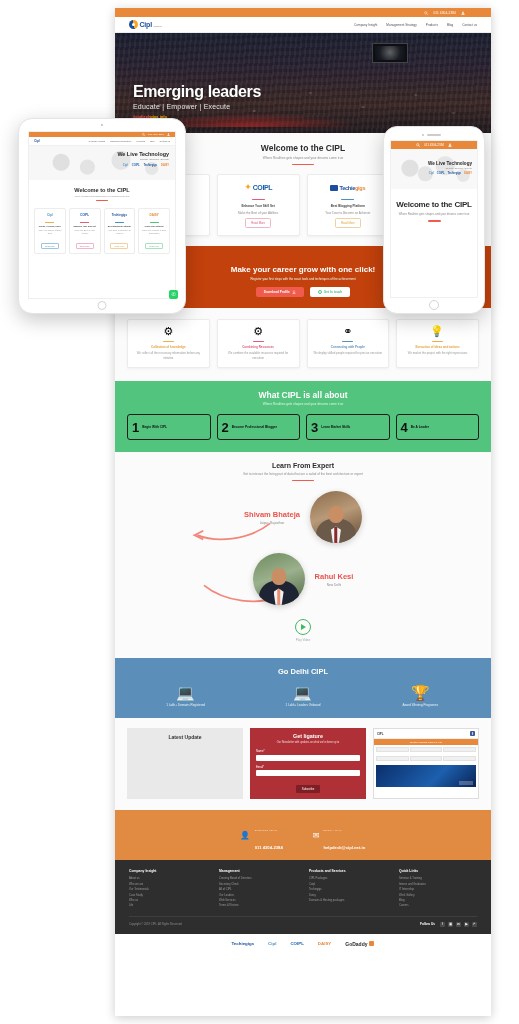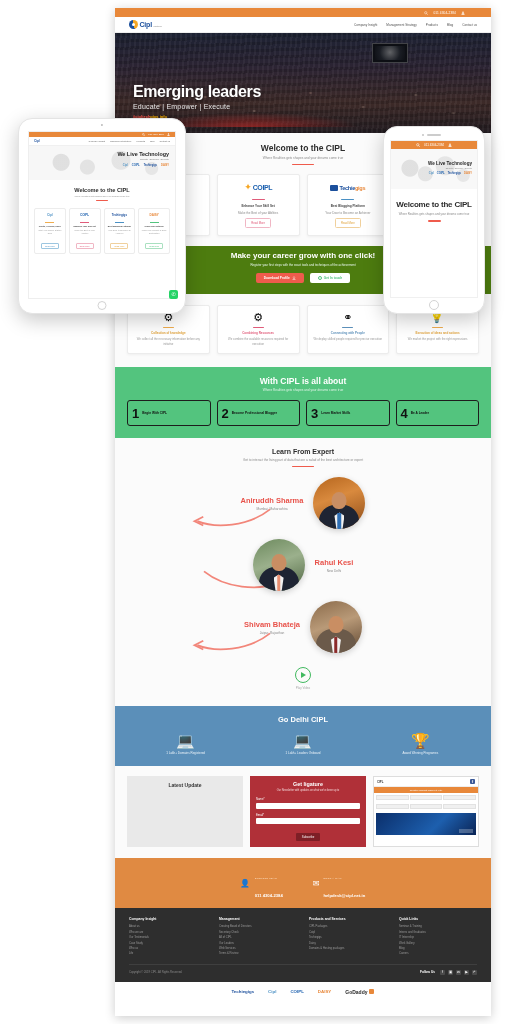--- a/index.html
+++ b/index.html
@@ -80,21 +80,21 @@
   .lg-star { color:#f6a623; font-size:9px; line-height:1; }
   .lg-tg { font-size:5.6px; font-weight:bold; color:#1b4f9c; letter-spacing:-.3px; }
   .lg-tg b { color:#e8883a; }
   .lg-daisy { font-size:6.4px; font-weight:bold; color:#e8883a; letter-spacing:-.3px; }
   .lg-box { width:8px; height:6px; background:#1b4f9c; border-radius:1px; }
   .lg-tri { width:0;height:0;border-left:3px solid transparent;border-right:3px solid transparent;
     border-bottom:6px solid #e8883a; }
   .lg-cloud { width:9px;height:5px;background:#4a90c4;border-radius:4px 4px 2px 2px; }
 
   
-  .cta { background:#4d7c0f; padding:5px 12px 11px; text-align:center; }
+  .cta { background:#c2410c; padding:19px 12px 11px; text-align:center; }
   .cta-h { font-size:8px; font-weight:bold; color:#fff; }
   .cta-p { font-size:3px; color:#e9f9ef; margin-top:3px; }
   .cta-btns { display:flex; gap:6px; justify-content:center; margin-top:6px; }
   .btn-red { background:#ef5b4c; color:#fff; font-size:3.2px; font-weight:bold;
     padding:3px 8px; border-radius:2px; display:flex; align-items:center; gap:2px; }
   .btn-wht { background:#fff; color:#53c47e; font-size:3.2px; font-weight:bold;
     padding:3px 8px; border-radius:2px; display:flex; align-items:center; gap:2px; }
   .dot-o { width:4px;height:4px;border:.7px solid currentColor;border-radius:50%; }
 
   
@@ -419,21 +419,21 @@
       </div>
       <div class="fcard">
         <div class="ficon">💡</div>
         <div class="f-rule" style="background:#f0ad4e"></div>
         <div class="f-h" style="color:#e0a23a">Execution of ideas and actions</div>
         <div class="f-p">We market the project with the right expressions</div>
       </div>
     </div>
 
     <div class="about">
-      <div class="sec-title">With CIPL is all about</div>
+      <div class="sec-title">What CIPL is all about</div>
       <div class="sec-sub">Where Realities gets shapes and your dreams come true</div>
       <div class="steps">
         <div class="step">
           <span class="step-n">1</span>
           <span class="step-t">Begin With CIPL</span>
         </div>
         <div class="step">
           <span class="step-n">2</span>
           <span class="step-t">Become Professional Blogger</span>
         </div>
@@ -446,67 +446,51 @@
           <span class="step-t">Be A Leader</span>
         </div>
       </div>
     </div>
 
     <div class="experts">
       <div class="sec-title" style="font-size:7px">Learn From Expert</div>
       <div class="sec-sub">Get to interact the living part of data that are a salad of the best architecture or expert</div>
       <div class="rule"></div>
 
+
       <div class="exp-row">
         <div class="exp-txt">
-          <div class="exp-name">Aniruddh Sharma</div>
-          <div class="exp-loc">Mumbai, Maharashtra</div>
+          <div class="exp-name">Shivam Bhateja</div>
+          <div class="exp-loc">Jaipur, Rajasthan</div>
         </div>
         <svg class="arrow" viewBox="0 0 300 30">
           <path d="M195 6 C 165 30, 120 32, 96 22" stroke="#f2867a" stroke-width="2.4" fill="none"></path>
           <path d="M104 16 L92 22 L104 28" stroke="#f2867a" stroke-width="2.4" fill="none"></path>
           </svg>
-        <div class="avatar av1">
-          <span class="av-body"></span>
+        <div class="avatar av3">
+          <span class="av-body" style="background:#6b5a4a"></span>
             <span class="av-shirt"></span>
-            <span class="av-tie"></span>
+          <span class="av-tie" style="background:#8b2a2a"></span>
             <span class="av-head"></span>
         </div>
       </div>
 
       <div class="exp-row rev">
         <div class="exp-txt">
           <div class="exp-name">Rahul Kesi</div>
           <div class="exp-loc">New Delhi</div>
         </div>
         <svg class="arrow" viewBox="0 0 300 30">
           <path d="M105 6 C 135 30, 180 32, 204 22" stroke="#f2867a" stroke-width="2.4" fill="none"></path>
           <path d="M196 16 L208 22 L196 28" stroke="#f2867a" stroke-width="2.4" fill="none"></path>
           </svg>
         <div class="avatar av2">
           <span class="av-body"></span>
             <span class="av-shirt"></span>
           <span class="av-tie" style="background:#e98f72"></span>
-            <span class="av-head"></span>
-        </div>
-      </div>
-
-      <div class="exp-row">
-        <div class="exp-txt">
-          <div class="exp-name">Shivam Bhateja</div>
-          <div class="exp-loc">Jaipur, Rajasthan</div>
-        </div>
-        <svg class="arrow" viewBox="0 0 300 30">
-          <path d="M195 6 C 165 30, 120 32, 96 22" stroke="#f2867a" stroke-width="2.4" fill="none"></path>
-          <path d="M104 16 L92 22 L104 28" stroke="#f2867a" stroke-width="2.4" fill="none"></path>
-          </svg>
-        <div class="avatar av3">
-          <span class="av-body" style="background:#6b5a4a"></span>
-            <span class="av-shirt"></span>
-          <span class="av-tie" style="background:#8b2a2a"></span>
             <span class="av-head"></span>
         </div>
       </div>
     </div>
 
     <div class="play-wrap">
       <div class="play-c">
           <span class="play-t"></span>
         </div>
       <div class="play-lbl">Play Video</div>

